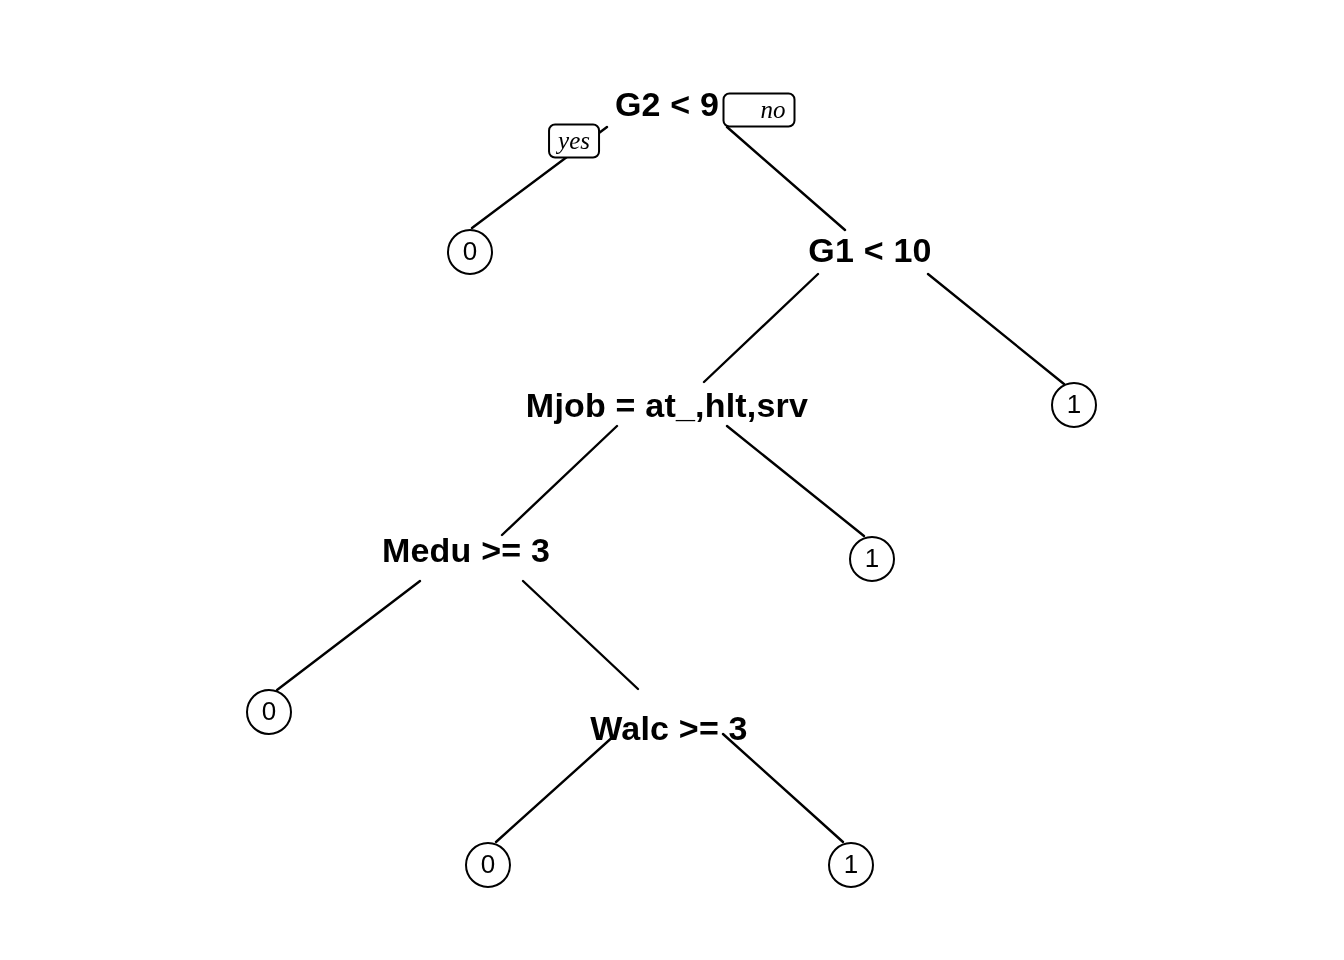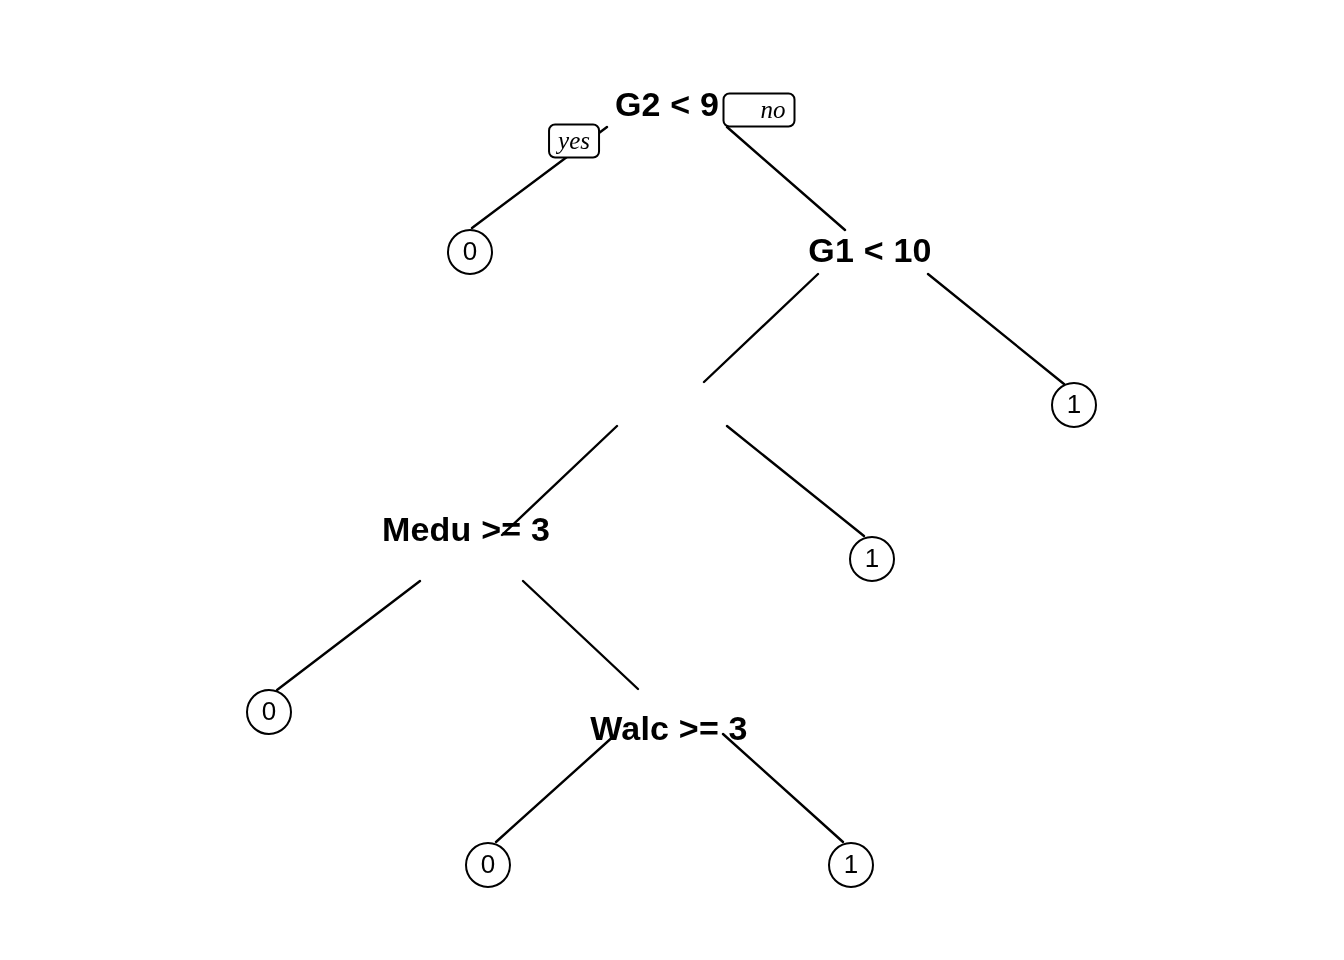--- a/index.html
+++ b/index.html
@@ -94,24 +94,25 @@
       <line x1="420" y1="581" x2="277" y2="690" stroke="#000000" stroke-width="2.4" stroke-linecap="round"></line>
       <line x1="523" y1="581" x2="638" y2="689" stroke="#000000" stroke-width="2.4" stroke-linecap="round"></line>
       <line x1="616" y1="734" x2="496" y2="842" stroke="#000000" stroke-width="2.4" stroke-linecap="round"></line>
       <line x1="723" y1="734" x2="843" y2="842" stroke="#000000" stroke-width="2.4" stroke-linecap="round"></line>
     </svg>
 <div class="split-label" style="left: 667px; top: 104px;"><span>G2 &lt; 9</span></div>
     <div class="leaf-node" style="left: 470px; top: 252px;">
       <span class="leaf-text">0</span>
     </div>
     <div class="split-label" style="left: 870px; top: 250px;"><span>G1 &lt; 10</span></div>
+    <div class="split-label" style="left: 667px; top: 405px;"><span>Mjob = at_,hlt,srv</span></div>
     <div class="leaf-node" style="left: 1074px; top: 405px;">
       <span class="leaf-text">1</span>
     </div>
-    <div class="split-label" style="left: 466px; top: 529px;"><span>Medu &gt;= 3</span></div>
+    <div class="split-label" style="left: 466px; top: 550px;"><span>Medu &gt;= 3</span></div>
     <div class="leaf-node" style="left: 872px; top: 559px;">
       <span class="leaf-text">1</span>
     </div>
     <div class="leaf-node" style="left: 269px; top: 712px;">
       <span class="leaf-text">0</span>
     </div>
     <div class="split-label" style="left: 669px; top: 728px;"><span>Walc &gt;= 3</span></div>
     <div class="leaf-node" style="left: 488px; top: 865px;">
       <span class="leaf-text">0</span>
     </div>

